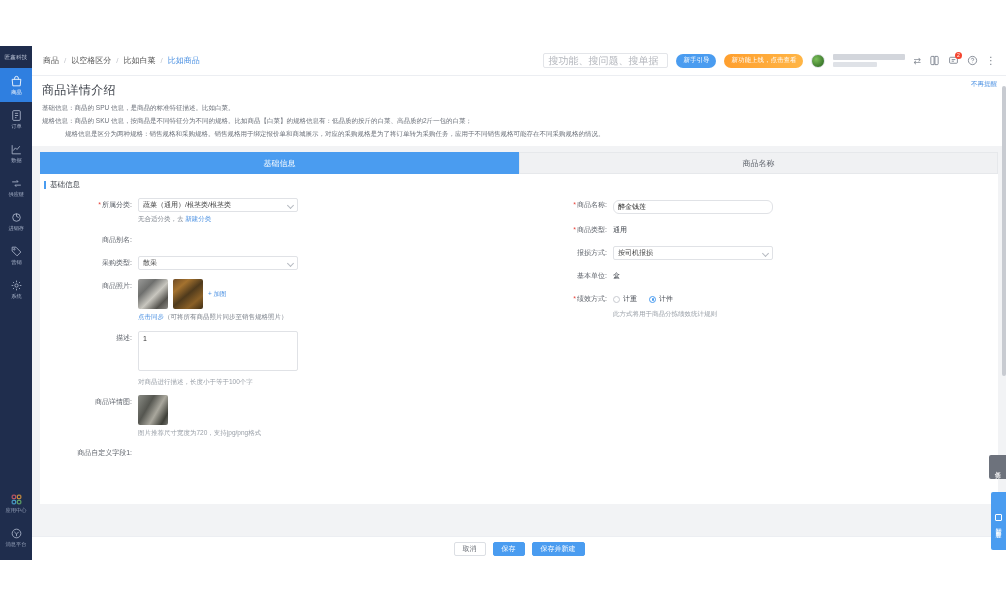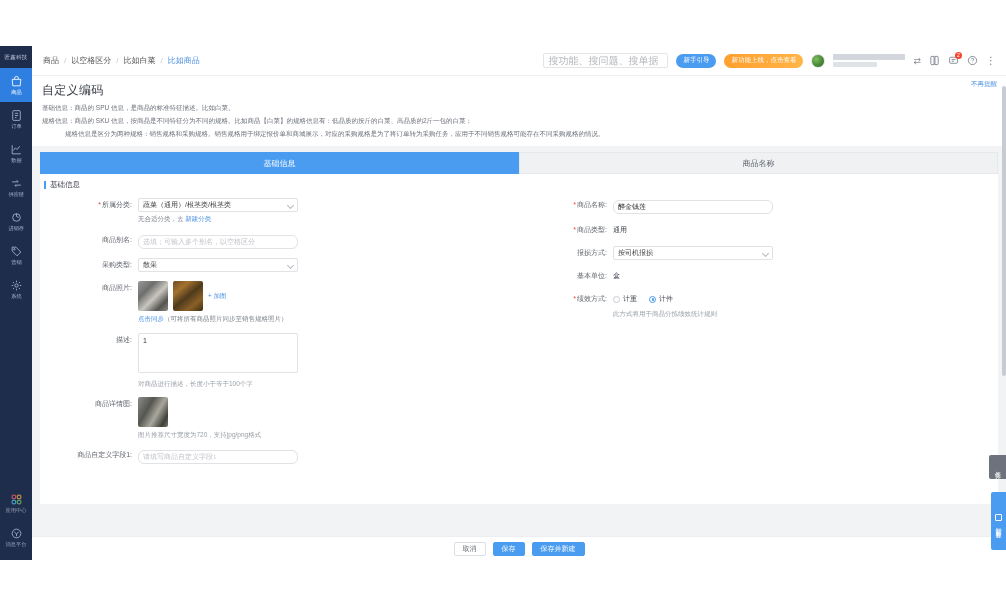--- a/index.html
+++ b/index.html
@@ -379,21 +379,21 @@
       </span>
 
       <span class="dots">⋮</span>
     </div>
   </div>
 
   <div class="content">
 
     <div class="page-head">
       <div class="no-remind">不再提醒</div>
-      <div class="page-title">自定义编码</div>
+      <div class="page-title">商品详情介绍</div>
       <div class="desc-line">基础信息：商品的 SPU 信息，是商品的标准特征描述。比如白菜。</div>
       <div class="desc-line">规格信息：商品的 SKU 信息，按商品是不同特征分为不同的规格。比如商品【白菜】的规格信息有：低品质的按斤的白菜、高品质的2斤一包的白菜；</div>
       <div class="desc-line indent">规格信息是区分为两种规格：销售规格和采购规格。销售规格用于绑定报价单和商城展示，对应的采购规格是为了将订单转为采购任务，应用于不同销售规格可能存在不同采购规格的情况。</div>
     </div>
 
     <div class="tabs">
       <div class="tab active">基础信息</div>
       <div class="tab">商品名称</div>
     </div>
 
@@ -415,23 +415,20 @@
               </div>
               <div class="sub-note">
                 <span>无合适分类，去 </span><span class="link">新建分类</span>
               </div>
             </div>
           </div>
 
           <div class="frow">
             <div class="flabel">
               <span>商品别名</span>:
-            </div>
-            <div class="fctl">
-              <input class="inp" placeholder="选填；可输入多个别名，以空格区分" style="">
             </div>
           </div>
 
 
           <div class="frow">
             <div class="flabel">
               <span>采购类型</span>:
             </div>
             <div class="fctl">
               <div class="sel">
@@ -473,23 +470,20 @@
             </div>
             <div class="fctl">
               <div class="thumb c"></div>
               <div class="hint">图片推荐尺寸宽度为720，支持jpg/png格式</div>
             </div>
           </div>
 
           <div class="frow">
             <div class="flabel">
               <span>商品自定义字段1</span>:
-            </div>
-            <div class="fctl">
-              <input class="inp" placeholder="请填写商品自定义字段1" style="">
             </div>
           </div>
 
         </div>
 
         <div class="col">
 
           <div class="frow">
             <div class="flabel">
               <span class="req">*</span><span>商品名称</span>:

